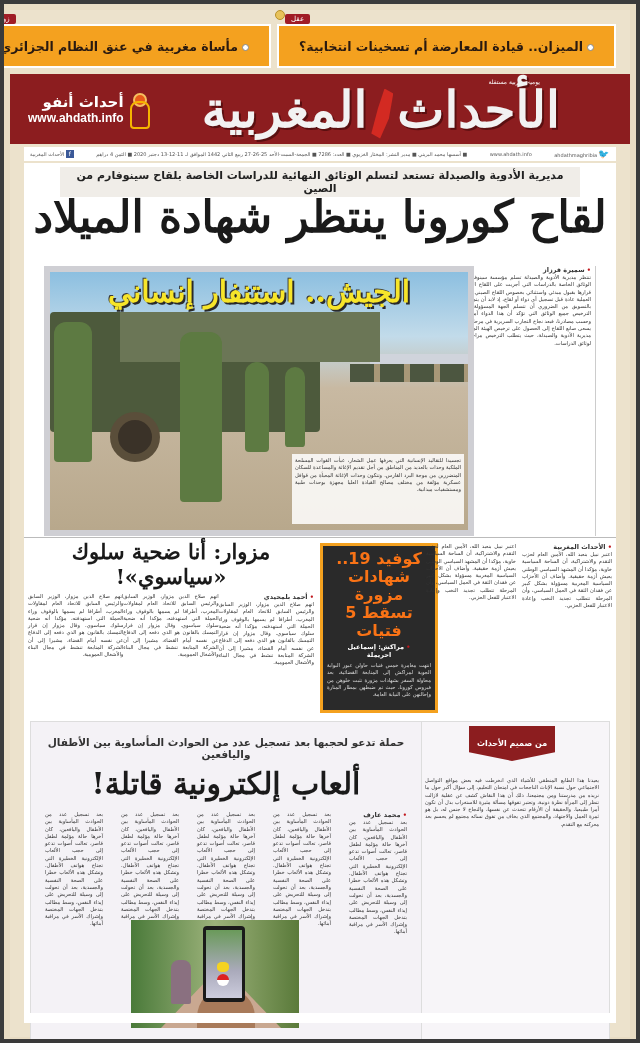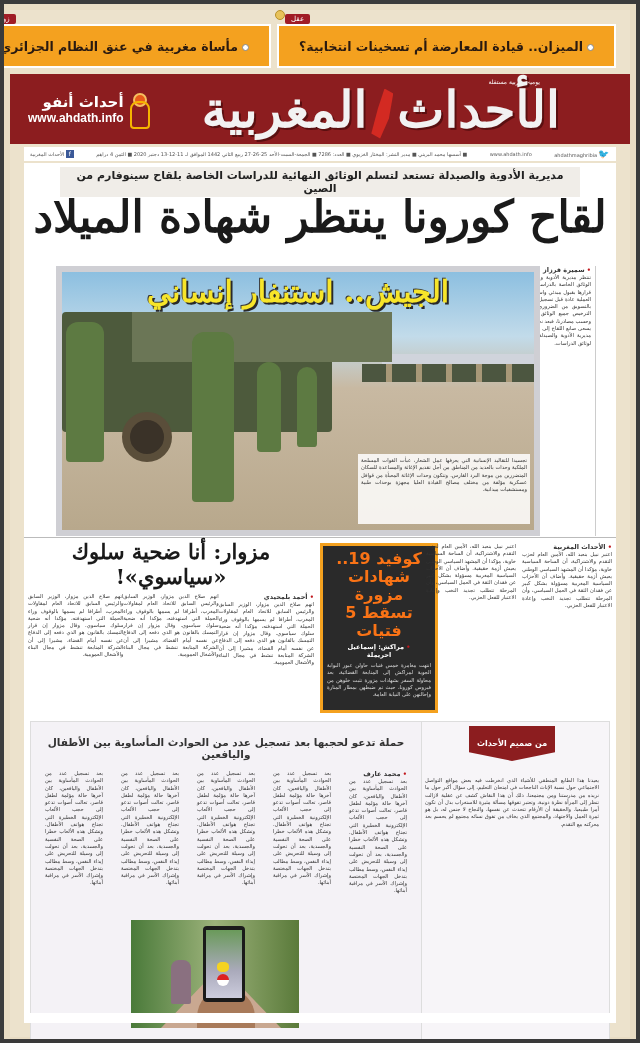--- a/index.html
+++ b/index.html
@@ -23,21 +23,21 @@
 .infobar{position:absolute;top:137px;left:14px;right:14px;height:14px;background:#fff;display:flex;align-items:center;justify-content:space-between;padding:0 6px;font-size:5px;color:#555}
 .infobar .tw{color:#1da1f2;font-size:9px}
 .infobar .fb{display:inline-block;width:8px;height:8px;background:#3b5998;color:#fff;font-size:6px;text-align:center;line-height:8px}
 .main{position:absolute;top:153px;left:14px;right:14px;bottom:14px;background:#fff}
 .kicker{position:absolute;top:4px;left:50%;transform:translateX(-50%);background:#f0ede8;width:520px;text-align:center;font-weight:bold;font-size:11px;color:#222;padding:2px 4px}
 .headline{position:absolute;top:28px;left:0;right:0;text-align:center;font-family:"DejaVu Serif",serif;font-weight:bold;font-size:44px;color:#1a1a1a;letter-spacing:-1px}
 .byline{font-size:6.5px;color:#333;font-weight:bold}
 .byline::before{content:"• ";color:#c0161c}
 .col-text{font-size:5.2px;line-height:7.3px;color:#333;text-align:justify}
 .lead-col{position:absolute;top:103px;right:20px;width:148px;height:270px;border-right:1px solid #ccc;padding:0 4px}
-.photo{position:absolute;top:103px;left:32px;width:484px;height:270px;background:linear-gradient(180deg,#8cbfe0 0%,#c2dbea 25%,#c8b9a2 45%,#b8a88c 100%);border:6px solid #cfcfd4;overflow:hidden}
+.photo{position:absolute;top:103px;left:20px;width:430px;height:270px;background:linear-gradient(180deg,#8cbfe0 0%,#c2dbea 25%,#c8b9a2 45%,#b8a88c 100%);border:6px solid #cfcfd4;overflow:hidden}
 .photo .truck{position:absolute;top:40px;left:0;width:270px;height:120px;background:#4d5a3c;border-radius:4px}
 .photo .tarp{position:absolute;top:40px;left:70px;width:260px;height:50px;background:#6b7656}
 .photo .wheel{position:absolute;top:140px;left:60px;width:50px;height:50px;border-radius:50%;background:#3a3228;border:8px solid #5a4e3a}
 .photo .soldier{position:absolute;width:38px;height:140px;background:#5d7a42;border-radius:12px 12px 4px 4px}
 .photo .s1{top:50px;left:4px}
 .photo .s2{top:60px;left:130px;height:170px;width:42px}
 .photo .s3{top:90px;left:195px;height:90px;width:24px}
 .photo .s4{top:95px;left:235px;height:80px;width:20px}
 .photo .mountains{position:absolute;top:82px;left:320px;right:0;height:14px;background:#d0d4dc}
 .photo .far{position:absolute;top:92px;left:300px;right:0;height:18px;background:repeating-linear-gradient(90deg,#4c5640 0 24px,#a89878 24px 30px)}
@@ -169,20 +169,21 @@
       </div>
     </div>
 
     <div class="opinion">
       <div class="label">من صميم الأحداث</div>
       <div class="col-text">يعيدنا هذا الطابع المنطقي للأشياء الذي انخرطت فيه بعض مواقع التواصل الاجتماعي حول نسبة الإناث الناجحات في امتحان التعليم، إلى سؤال أكبر حول ما نريده من مدرستنا ومن مجتمعنا. ذلك أن هذا النقاش كشف عن عقلية لازالت تنظر إلى المرأة نظرة دونية، وتعتبر تفوقها مسألة مثيرة للاستغراب بدل أن تكون أمرا طبيعيا. والحقيقة أن الأرقام تتحدث عن نفسها، والنجاح لا جنس له، بل هو ثمرة العمل والاجتهاد، والمجتمع الذي يخاف من تفوق نسائه مجتمع لم يحسم بعد معركته مع التقدم.</div>
     </div>
 
     <div class="games">
       <div class="sub">حملة تدعو لحجبها بعد تسجيل عدد من الحوادث المأساوية بين الأطفال واليافعين</div>
+      <h2>ألعاب إلكترونية قاتلة!</h2>
       <div class="cols5">
         <div>
           <div class="byline">محمد عارف</div>
           <div class="col-text">بعد تسجيل عدد من الحوادث المأساوية بين الأطفال واليافعين، كان آخرها حالة مؤلمة لطفل قاصر، تعالت أصوات تدعو إلى حجب الألعاب الإلكترونية الخطيرة التي تجتاح هواتف الأطفال. وتشكل هذه الألعاب خطرا على الصحة النفسية والجسدية، بعد أن تحولت إلى وسيلة للتحريض على إيذاء النفس، وسط مطالب بتدخل الجهات المختصة وإشراك الأسر في مراقبة أبنائها.</div>
         </div>
         <div class="col-text">بعد تسجيل عدد من الحوادث المأساوية بين الأطفال واليافعين، كان آخرها حالة مؤلمة لطفل قاصر، تعالت أصوات تدعو إلى حجب الألعاب الإلكترونية الخطيرة التي تجتاح هواتف الأطفال. وتشكل هذه الألعاب خطرا على الصحة النفسية والجسدية، بعد أن تحولت إلى وسيلة للتحريض على إيذاء النفس، وسط مطالب بتدخل الجهات المختصة وإشراك الأسر في مراقبة أبنائها.</div>
         <div class="col-text">بعد تسجيل عدد من الحوادث المأساوية بين الأطفال واليافعين، كان آخرها حالة مؤلمة لطفل قاصر، تعالت أصوات تدعو إلى حجب الألعاب الإلكترونية الخطيرة التي تجتاح هواتف الأطفال. وتشكل هذه الألعاب خطرا على الصحة النفسية والجسدية، بعد أن تحولت إلى وسيلة للتحريض على إيذاء النفس، وسط مطالب بتدخل الجهات المختصة وإشراك الأسر في مراقبة أبنائها.</div>
         <div class="col-text">بعد تسجيل عدد من الحوادث المأساوية بين الأطفال واليافعين، كان آخرها حالة مؤلمة لطفل قاصر، تعالت أصوات تدعو إلى حجب الألعاب الإلكترونية الخطيرة التي تجتاح هواتف الأطفال. وتشكل هذه الألعاب خطرا على الصحة النفسية والجسدية، بعد أن تحولت إلى وسيلة للتحريض على إيذاء النفس، وسط مطالب بتدخل الجهات المختصة وإشراك الأسر في مراقبة أبنائها.</div>
         <div class="col-text">بعد تسجيل عدد من الحوادث المأساوية بين الأطفال واليافعين، كان آخرها حالة مؤلمة لطفل قاصر، تعالت أصوات تدعو إلى حجب الألعاب الإلكترونية الخطيرة التي تجتاح هواتف الأطفال. وتشكل هذه الألعاب خطرا على الصحة النفسية والجسدية، بعد أن تحولت إلى وسيلة للتحريض على إيذاء النفس، وسط مطالب بتدخل الجهات المختصة وإشراك الأسر في مراقبة أبنائها.</div>
       </div>

